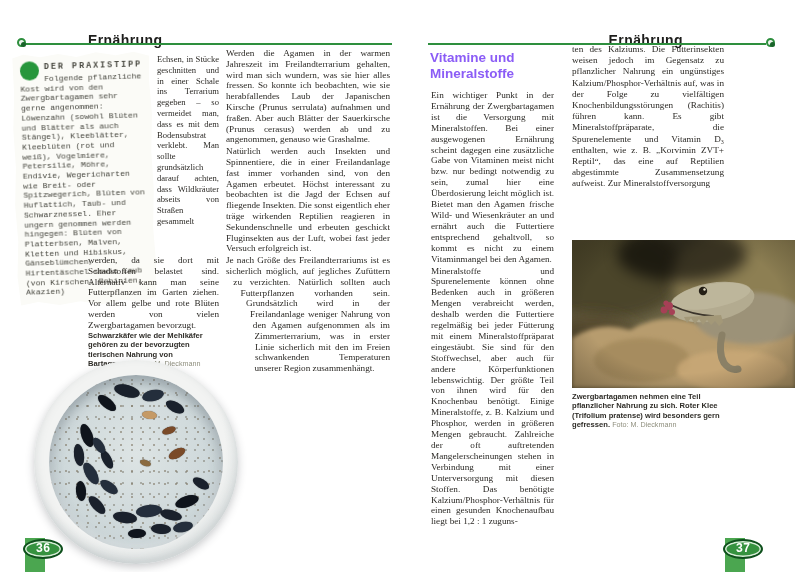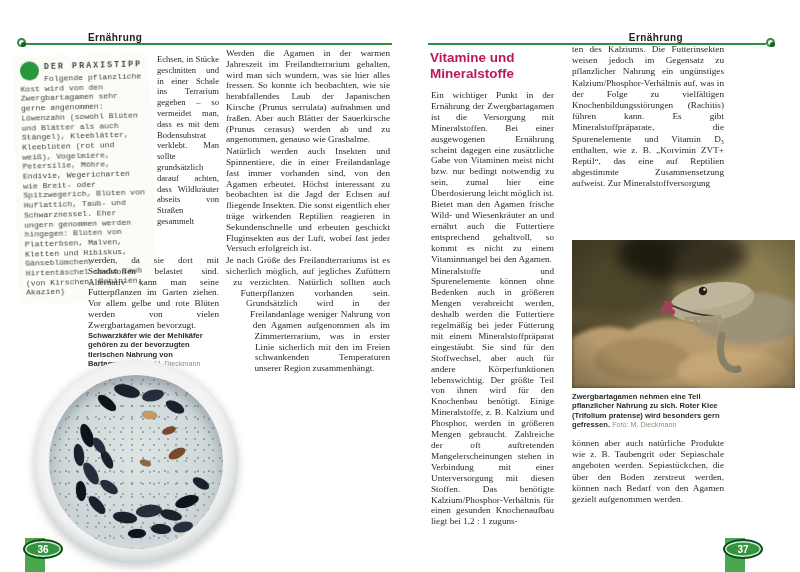--- a/index.html
+++ b/index.html
@@ -2,21 +2,21 @@
 <html lang="de"><head>
 <meta charset="utf-8">
 <style>
   html,body{margin:0;padding:0;background:#e8e8e6;}
   #spread{position:relative;width:800px;height:572px;background:#ffffff;overflow:hidden;
           font-family:"Liberation Serif", serif;}
   [data-name]{box-sizing:border-box;}
 
   
   .hdr-label{position:absolute;font-family:"Liberation Sans",sans-serif;font-weight:bold;
-             font-size:10px;letter-spacing:.4px;color:#1d1d1b;}
+             font-size:14px;letter-spacing:.4px;color:#1d1d1b;}
   .hdr-line{position:absolute;height:2px;background:#2e8f3e;}
   .hdr-dot{position:absolute;width:9px;height:9px;border-radius:50%;border:2px solid #2e8f3e;
            background:#eef4ee;}
   .hdr-dot span{position:absolute;left:2px;top:2px;width:5px;height:5px;border-radius:50%;background:#19632a;}
 
   
   .paper{position:absolute;left:14px;top:52px;width:140px;min-height:238px;background:#fbfbf7;
          padding:7px 7px 9px 9px;transform:rotate(-1.6deg);
          filter:drop-shadow(2px 3px 4px rgba(60,60,55,.38));
          clip-path:polygon(1.2% 1.8%,9% .4%,21% 1.6%,34% .5%,47% 1.9%,61% .2%,75% 1.7%,88% .5%,99% 2.2%,
@@ -31,21 +31,21 @@
 
   
   .serif{position:absolute;font-size:9.2px;line-height:10.8px;text-align:justify;color:#2c2a26;
          hyphens:auto;overflow:hidden;}
   .serif p{margin:1px;}
   .capt{position:absolute;font-family:"Liberation Sans",sans-serif;font-weight:bold;
         font-size:7.6px;line-height:9.3px;color:#2f2d28;}
   .credit{font-weight:normal;color:#8f8f7e;font-size:7.2px;}
 
   .heading{position:absolute;font-family:"Liberation Sans",sans-serif;font-weight:bold;
-           font-size:13.5px;line-height:15.5px;color:#be185d;}
+           font-size:13.5px;line-height:15.5px;color:#8b5cf6;}
 
   
   .bowl-wrap-spacer{float:left;width:30px;height:150px;margin-top:44px;
         shape-outside:ellipse(96px 100px at -70px 50%);shape-margin:4px;}
 
   
   .bowl{position:absolute;left:34px;top:360px;width:204px;height:204px;border-radius:50%;
         background:radial-gradient(circle at 46% 42%, #f2f3f2 60%, #e2e6e6 72%, #fbfbfa 82%, #f4f5f4 100%);
         box-shadow:0 3px 8px rgba(40,45,50,.25), inset 0 -4px 10px rgba(120,130,135,.25);}
   .bowl-inner{position:absolute;left:15px;top:15px;width:174px;height:174px;border-radius:50%;
@@ -59,21 +59,21 @@
   .beetle{position:absolute;border-radius:50%;box-shadow:0 0 1px rgba(10,12,16,.7);}
 
   
   .photo-r{position:absolute;left:572px;top:240px;width:223px;height:148px;overflow:hidden;}
   .photo-r svg{display:block;width:100%;height:100%;}
 
   
   .ribbon{position:absolute;top:538px;bottom:0;width:20px;background:#4ba650;}
   .badge{position:absolute;left:-2px;top:1px;width:40px;height:20px;border-radius:50%;
          background:#35923f;border:2px solid #0f4f1d;color:#ffffff;
-         font-family:Liberation Sans, sans-serif;font-weight:bold;font-size:10px;
+         font-family:Liberation Mono, monospace;font-weight:bold;font-size:12px;
          display:flex;align-items:center;justify-content:center;
          box-shadow:inset 0 0 0 1.5px #d9ecd9;}
 </style>
 </head>
 <body>
 
 <div id="spread" data-name="book-spread">
 
   <div class="hdr-label" style="left:88px;top:32px;" data-name="left-page-header">Ernährung</div>
   <div class="hdr-line" style="left:25px;top:43px;width:367px;" data-name="left-header-rule"></div>
@@ -192,21 +192,20 @@
       <path d="M150,95 q-4,18 2,28 q6,8 14,6" stroke="#8a8066" stroke-width="7" fill="none" stroke-linecap="round"></path>
       <rect width="223" height="148" fill="url(#vign)"></rect>
     </svg>
   </div>
 
   <div class="capt" style="left:572px;top:392px;width:152px;" data-name="right-photo-caption">
     <span data-name="right-photo-caption-text">Zwergbartagamen nehmen eine Teil pflanzlicher Nahrung zu sich. Roter Klee (Trifolium pratense) wird besonders gern gefressen.</span>
     <span class="credit" data-name="right-photo-credit">Foto: M. Dieckmann</span>
   </div>
 
-  <div class="serif" style="left:572px;top:438px;width:152px;height:92px;line-height:11.2px;" data-name="right-column-2-bottom">können aber auch natürliche Produkte wie z. B. Taubengrit oder Sepiaschale angeboten werden. Sepiastückchen, die über den Boden zerstreut werden, können nach Bedarf von den Agamen gezielt aufgenommen werden.</div>
 
   <div class="ribbon" style="left:725px;" data-name="right-page-ribbon">
     <div class="badge" data-name="right-page-number-badge">
       <span data-name="right-page-number">37</span>
     </div>
   </div>
 
 </div>
 
 </body></html>

